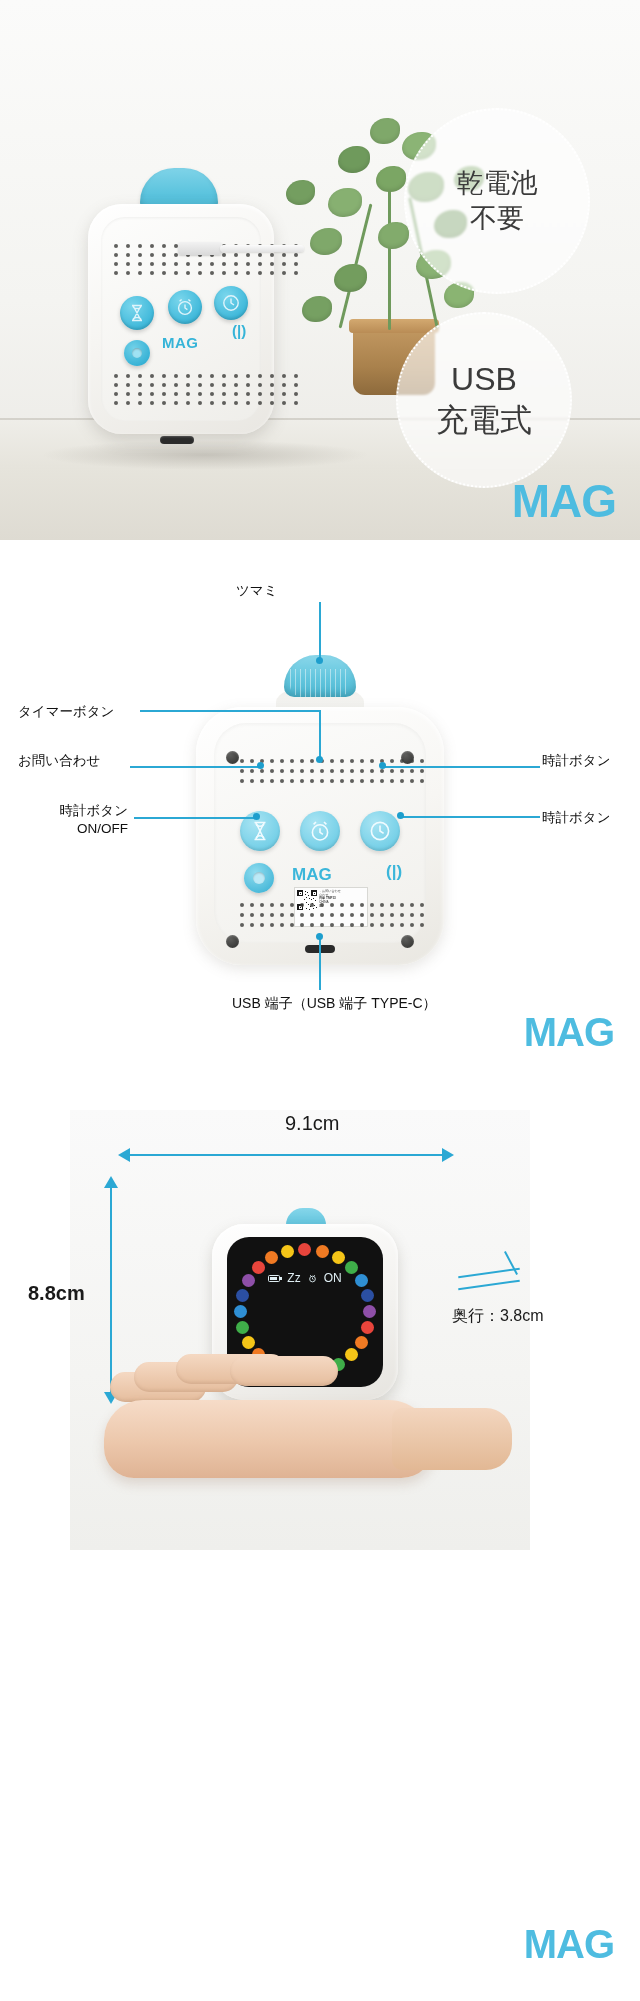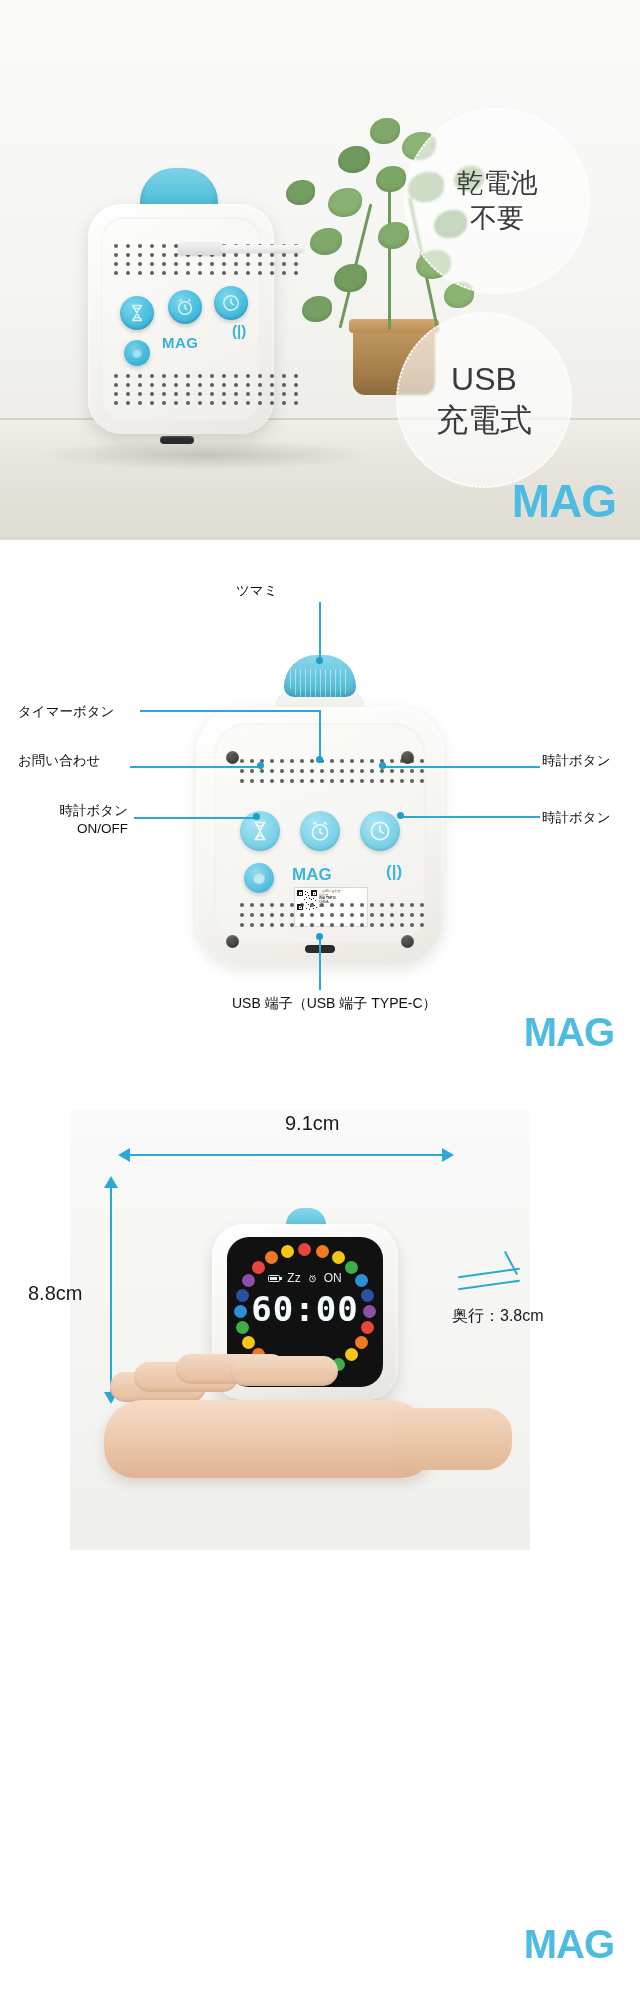--- a/index.html
+++ b/index.html
@@ -651,21 +651,21 @@
 
 <section class="dims">
   <div class="scene">
     <div class="scene-bg"></div>
 
     <div class="dimtext" style="left:285px;top:22px;">9.1cm</div>
     <div class="arrow h" style="left:126px;top:64px;width:322px;"></div>
     <div class="ahead" style="left:118px;top:58px;border-top:7px solid transparent;border-bottom:7px solid transparent;border-right:12px solid #2ba8d4;"></div>
     <div class="ahead" style="left:442px;top:58px;border-top:7px solid transparent;border-bottom:7px solid transparent;border-left:12px solid #2ba8d4;"></div>
 
-    <div class="dimtext" style="left:28px;top:192px;">8.8cm</div>
+    <div class="dimtext" style="left:28px;top:192px;font-weight:bold;">8.8cm</div>
     <div class="arrow v" style="left:110px;top:96px;height:212px;"></div>
     <div class="ahead" style="left:104px;top:86px;border-left:7px solid transparent;border-right:7px solid transparent;border-bottom:12px solid #2ba8d4;"></div>
     <div class="ahead" style="left:104px;top:302px;border-left:7px solid transparent;border-right:7px solid transparent;border-top:12px solid #2ba8d4;"></div>
 
     <div class="arrow h" style="left:458px;top:182px;width:62px;transform:rotate(-8deg);"></div>
     <div class="arrow h" style="left:458px;top:194px;width:62px;transform:rotate(-8deg);"></div>
     <div class="arrow h" style="left:498px;top:172px;width:26px;transform:rotate(62deg);"></div>
     <div class="dimtext small" style="left:452px;top:216px;">奥行：3.8cm</div>
 
     <div class="dev3">
@@ -705,21 +705,20 @@
             <span>Zz</span>
             <svg width="9" height="9" viewBox="0 0 24 24">
               <g fill="none" stroke="#dfeef3" stroke-width="2.4">
                 <circle cx="12" cy="13.4" r="7.6"></circle>
                   <path d="M12 9.4v4l2.8 1.8"></path>
                 <path d="M5.6 5.4 8 3M18.4 5.4 16 3"></path>
                 </g>
               </svg>
             <span>ON</span>
           </div>
-          <div class="scr-time">60:00</div>
         </div>
       </div>
     </div>
 
     <div class="hand">
       <div class="finger" style="left:6px;top:0;width:96px;height:30px;"></div>
       <div class="finger" style="left:30px;top:-10px;width:104px;height:30px;"></div>
       <div class="finger" style="left:72px;top:-18px;width:110px;height:30px;"></div>
       <div class="finger" style="left:126px;top:-16px;width:108px;height:30px;"></div>
       <div class="palm"></div>

